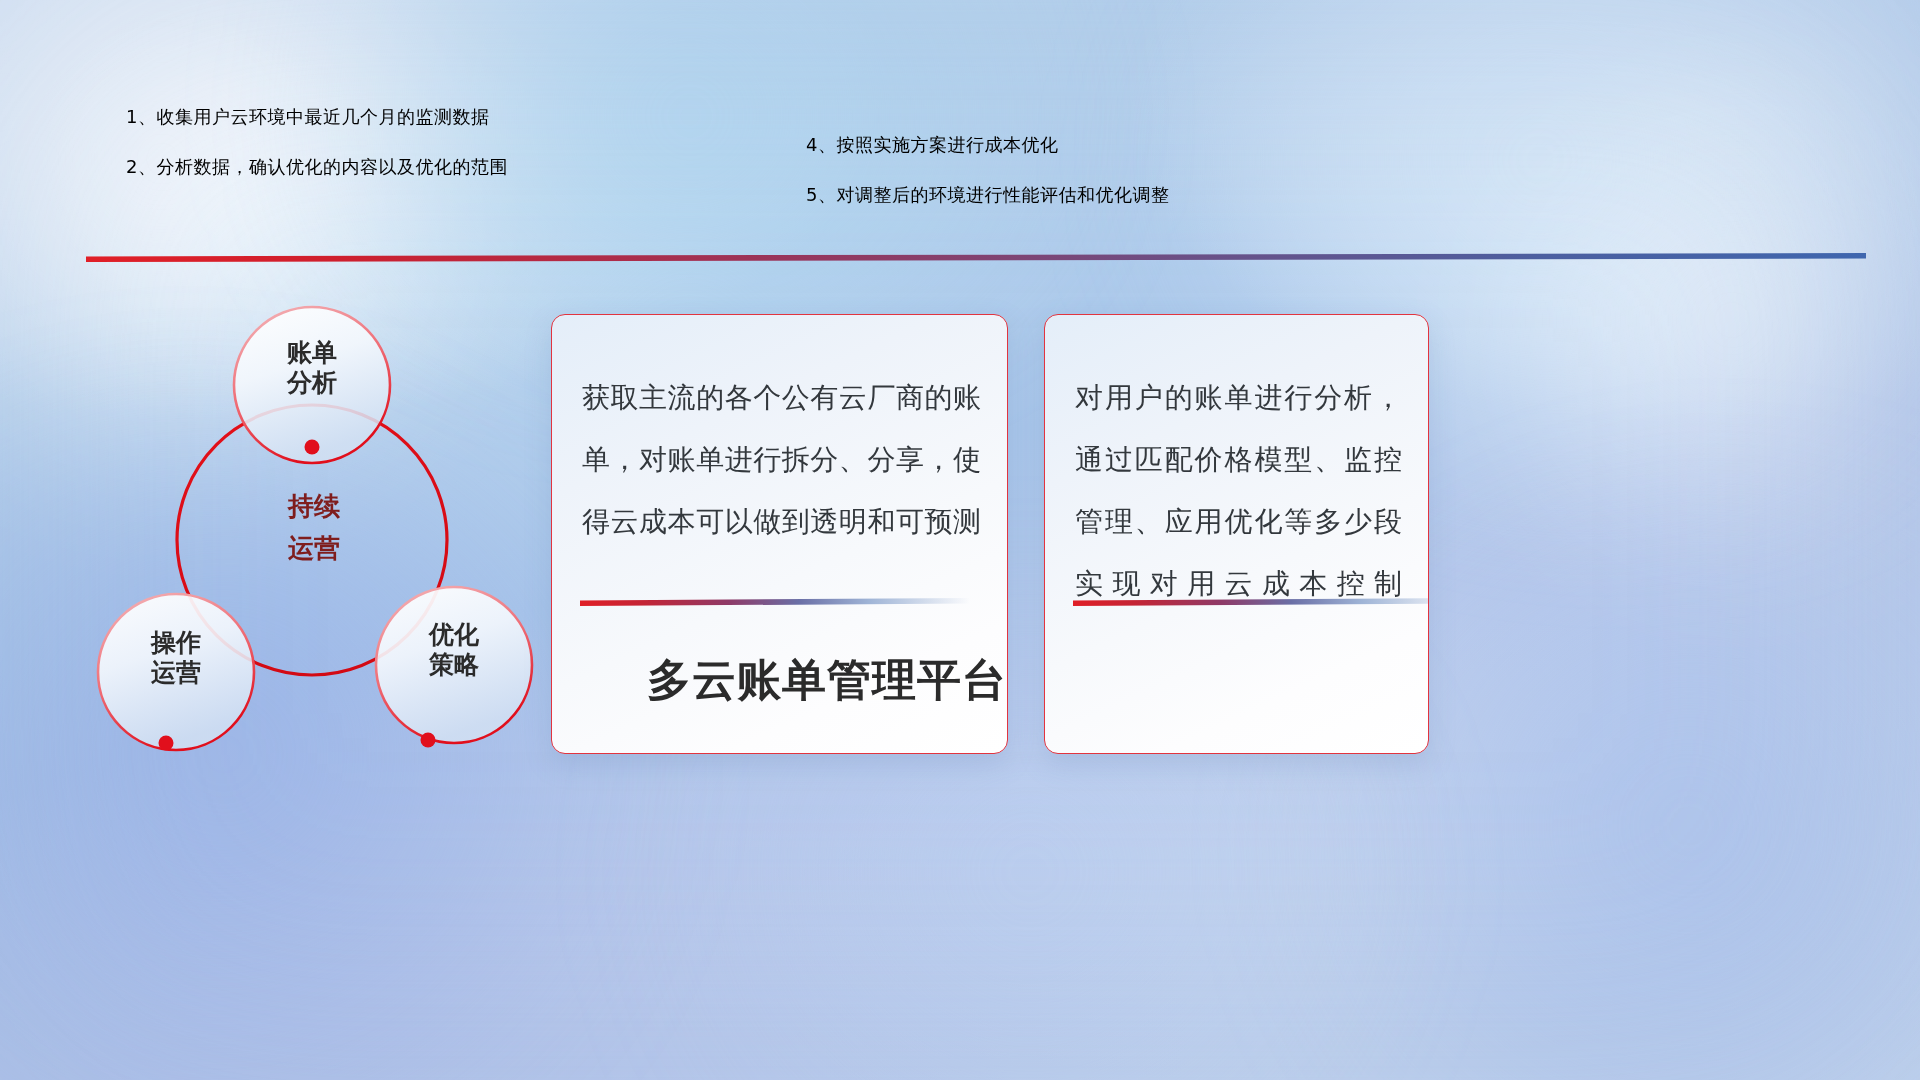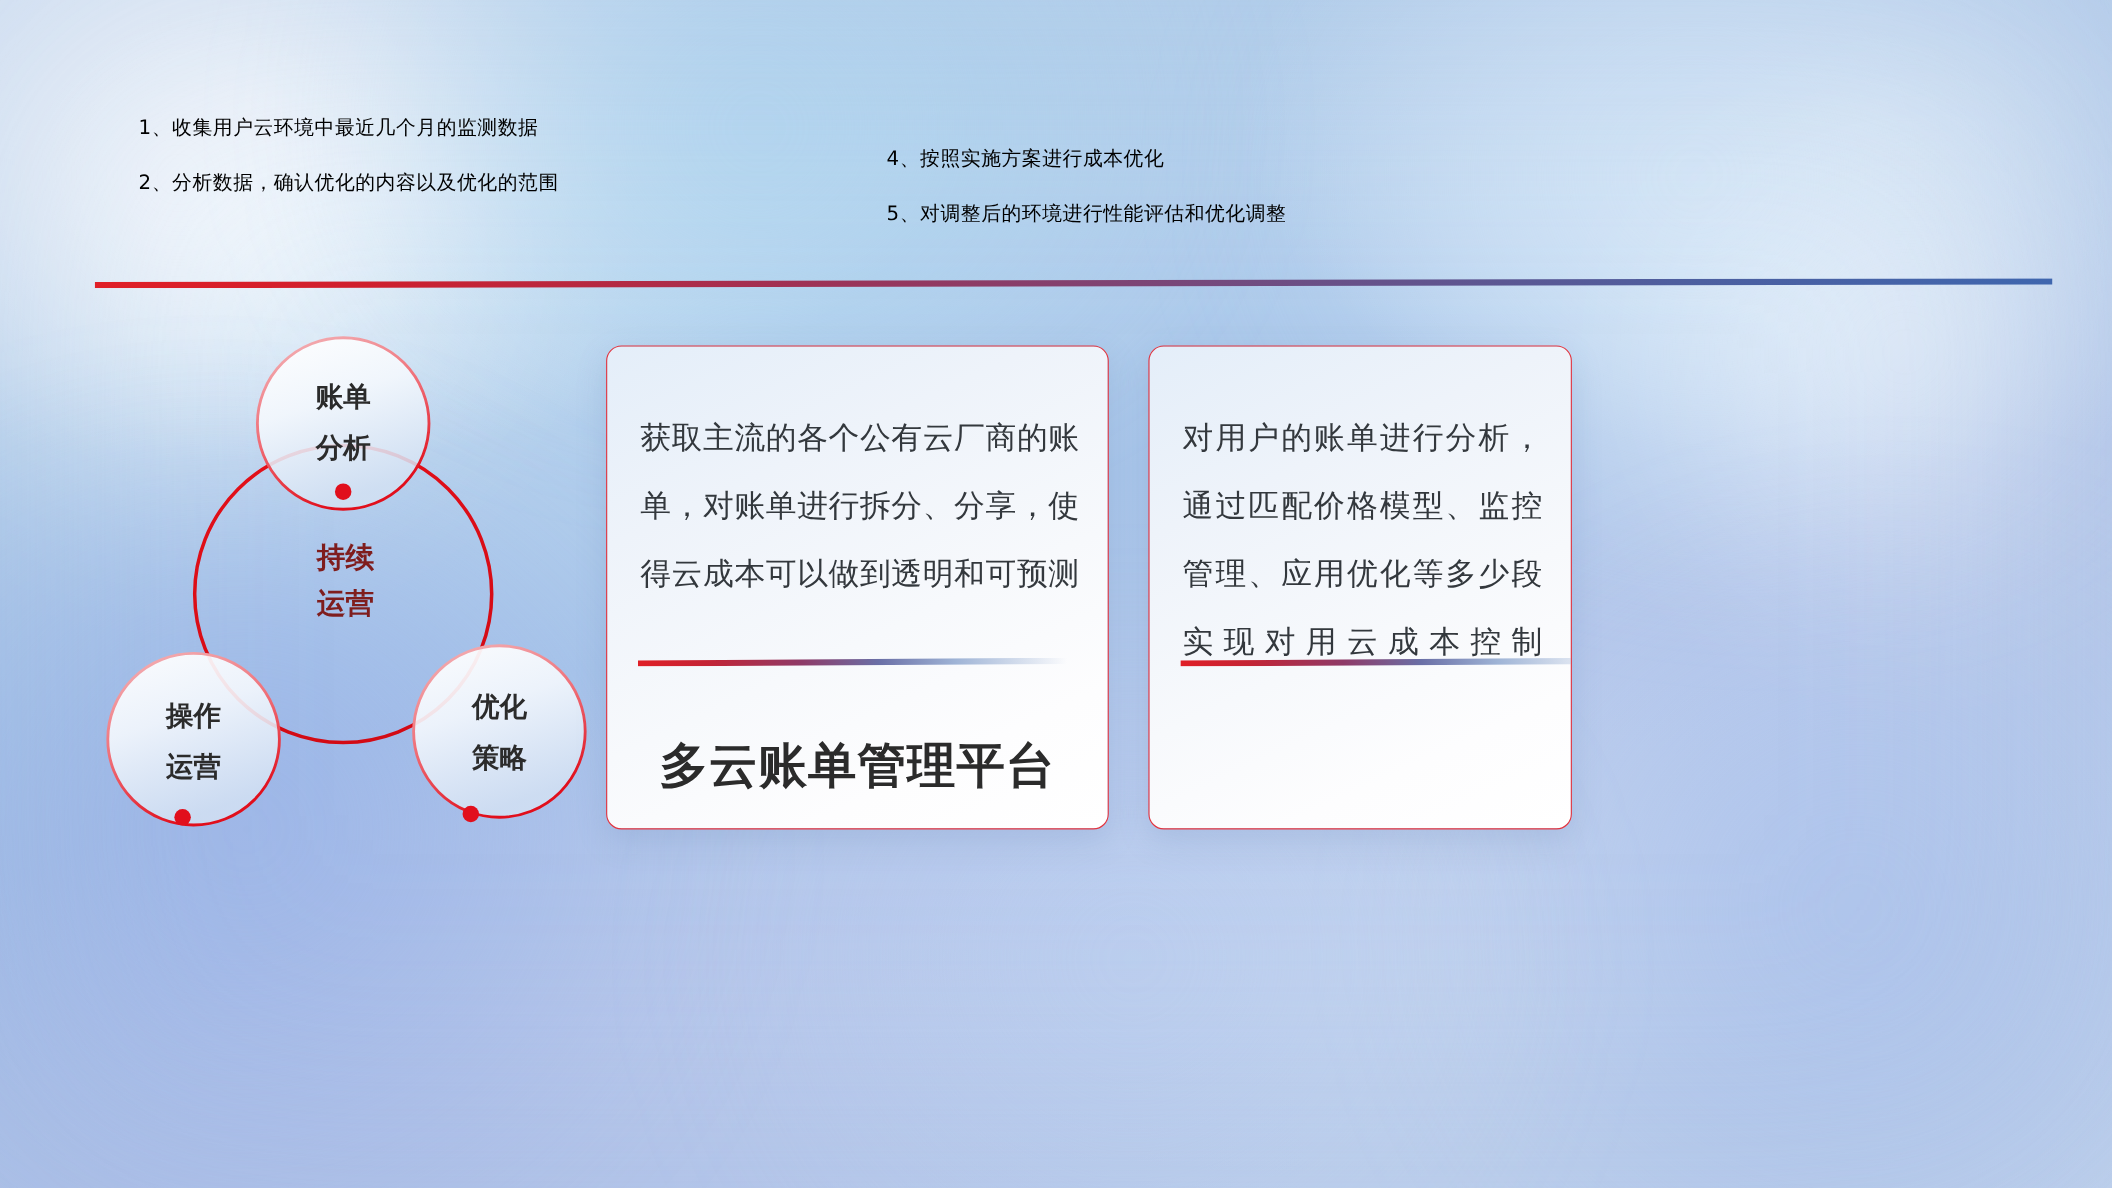--- a/index.html
+++ b/index.html
@@ -53,21 +53,21 @@
     position:absolute; left:86px; top:253px; width:1780px; height:9px;
     background:linear-gradient(90deg,#e01f27 0%, #cf1f2d 14%, #9b3358 38%, #6b4f86 62%, #4c5fa0 82%, #3f66ae 100%);
     clip-path: polygon(0 38%, 100% 0, 100% 62%, 0 100%);
   }
 
   
   .venn { position:absolute; left:84px; top:290px; width:450px; height:470px; }
   .venn svg { position:absolute; left:0; top:0; }
   .venn-label {
     position:absolute; text-align:center; color:#2b2b2b;
-    font-weight:700; font-size:25px; line-height:46px;
+    font-weight:700; font-size:25px; line-height:30px;
     font-family:"DejaVu Sans","Liberation Sans",sans-serif;
     white-space:pre-line;
   }
   .lbl-bill  { left:168px; top:48px;  width:120px; }
   .lbl-ops   { left:32px;  top:338px; width:120px; }
   .lbl-opt   { left:310px; top:330px; width:120px; }
   .lbl-core  {
     left:162px; top:196px; width:136px; color:#7f1d1d;
     font-size:26px; line-height:42px; font-weight:800;font-family:Liberation Serif, serif;
   }
@@ -87,24 +87,23 @@
     font-size:28px; line-height:62px; color:#33383d;
     font-family:"DejaVu Sans","Liberation Sans",sans-serif;
     text-align:justify; text-align-last:justify;
   }
   .card-rule {
     position:absolute; left:28px; width:390px; top:283px; height:8px;
     background:linear-gradient(90deg,#e01f27 0%, #c42435 16%, #8e3a67 38%, #6a6fa6 56%, #9fb4d6 74%, rgba(230,236,245,0) 100%);
     clip-path: polygon(0 30%, 100% 0, 100% 70%, 0 100%);
   }
   .card-title {
-    position:absolute; left:0; right:0; top:336px; text-align:center;
+    position:absolute; left:0; right:0; top:336px; text-align:right;
     font-size:44px; font-weight:800; color:#2b2b2b; letter-spacing:1px;
     font-family:Liberation Mono, monospace;
-    margin-top:16px;
   }
 </style>
 </head>
 <body>
 
 <div id="bg">
   <div class="bg-layer bg-base"></div>
   <div class="bg-blob blob1"></div>
   <div class="bg-blob blob2"></div>
   <div class="bg-blob blob3"></div>

